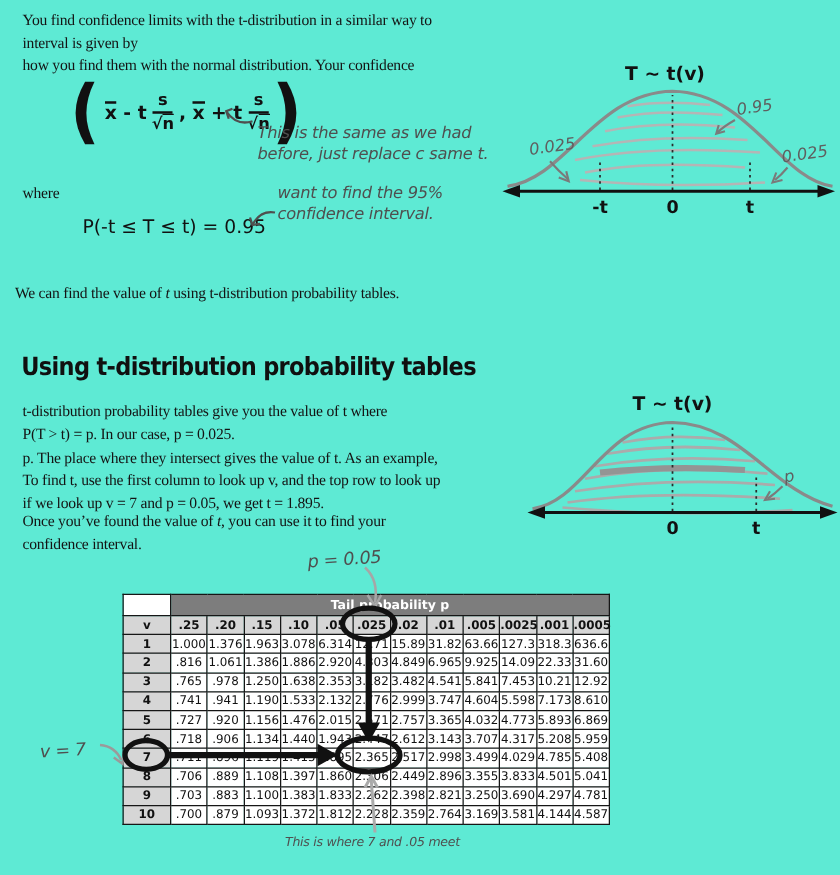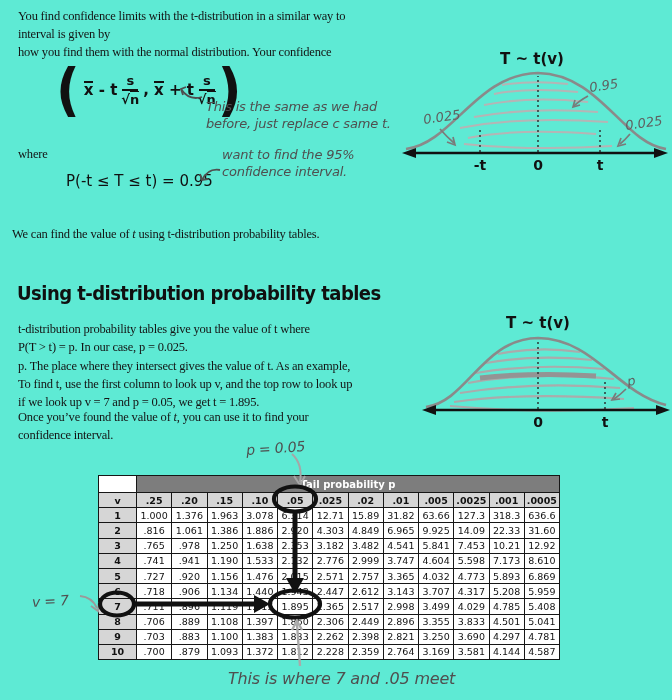--- a/index.html
+++ b/index.html
@@ -20,21 +20,21 @@
   .paren{font-size:52px;font-weight:bold;line-height:0.85;transform:scaleY(1.08);display:inline-block;}
   .fx{margin:0 2px 0 4px;white-space:nowrap;}
   .xbar{display:inline-block;border-top:2px solid #111;padding-top:0px;line-height:1.05;}
   .frac{display:inline-flex;flex-direction:column;align-items:center;margin:0 2px;font-size:13px;}
   .frac .num{border-bottom:2px solid #111;padding:0 4px 1px;}
   .frac .den{padding-top:1px;}
   .nbar{border-top:1.5px solid #111;}
   .comma{margin:0 1px 0 2px;}
   .pform{font-family:"DejaVu Sans",sans-serif;font-weight:normal;font-size:15px;color:#111;white-space:nowrap;}
   
-  table.ttable{border-collapse:collapse;table-layout:fixed;width:462px;
+  table.ttable{border-collapse:collapse;table-layout:fixed;width:390px;
                font-family:"DejaVu Sans","Liberation Sans",sans-serif;}
   table.ttable th,table.ttable td{border:1.6px solid #161616;text-align:center;vertical-align:middle;
                padding:0;height:14.2px;font-size:9.5px;color:#111;}
   table.ttable .corner{background:#ffffff;}
   table.ttable .banner{background:#7d7d7d;color:#ffffff;font-size:10px;font-weight:bold;height:16px;}
   table.ttable thead th{background:#d6d6d6;font-weight:bold;}
   table.ttable thead .corner{background:#ffffff;}
   table.ttable tbody th.vcell{background:#d6d6d6;font-weight:bold;}
   table.ttable tbody td{background:#ffffff;font-weight:normal;}
   svg text{font-family:"DejaVu Sans",sans-serif;}
@@ -373,21 +373,21 @@
             <td>2.764</td>
             <td>3.169</td>
             <td>3.581</td>
             <td>4.144</td>
             <td>4.587</td>
           </tr>
         </tbody>
     </table>
   </div>
 
-  <div class="abs hand" style="left:228px;top:668px;font-size:16px;">This is where 7 and .05 meet</div>
+  <div class="abs hand" style="left:228px;top:668px;font-size:10px;">This is where 7 and .05 meet</div>
 
   <svg class="abs" style="left:0;top:430px;pointer-events:none;" width="672" height="270" viewBox="0 0 672 270">
 
     <path d="M292,24 Q303,34 300,52" fill="none" stroke="#a6a6a6" stroke-width="2"></path>
     <path d="M294,46 L300,55 L305,46" fill="none" stroke="#a6a6a6" stroke-width="2"></path>
 
     <ellipse cx="295" cy="69" rx="21" ry="12.5" fill="none" stroke="#111" stroke-width="4.2"></ellipse>
 
     <line x1="295" y1="82" x2="295" y2="150" stroke="#111" stroke-width="5"></line>
     <polygon points="286,148 304,148 295,164" fill="#111"></polygon>

